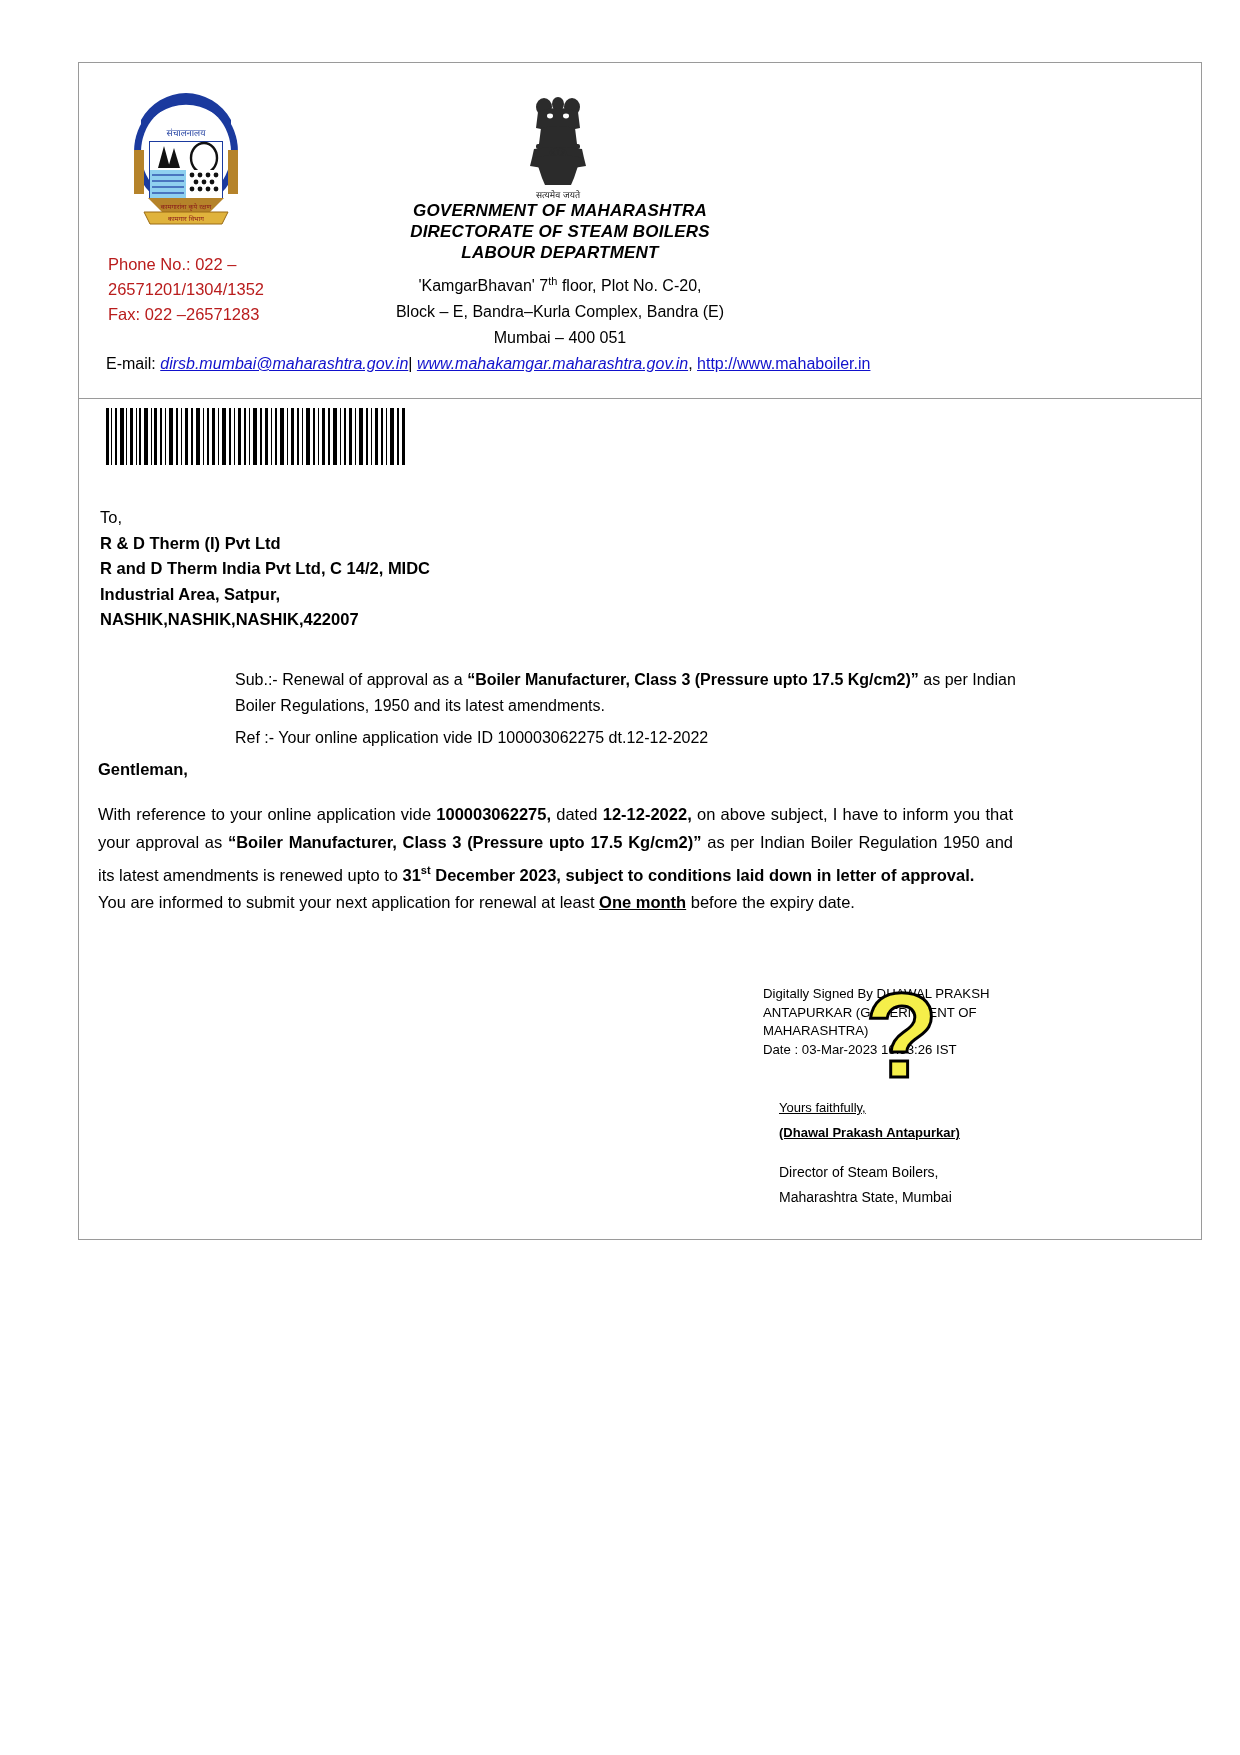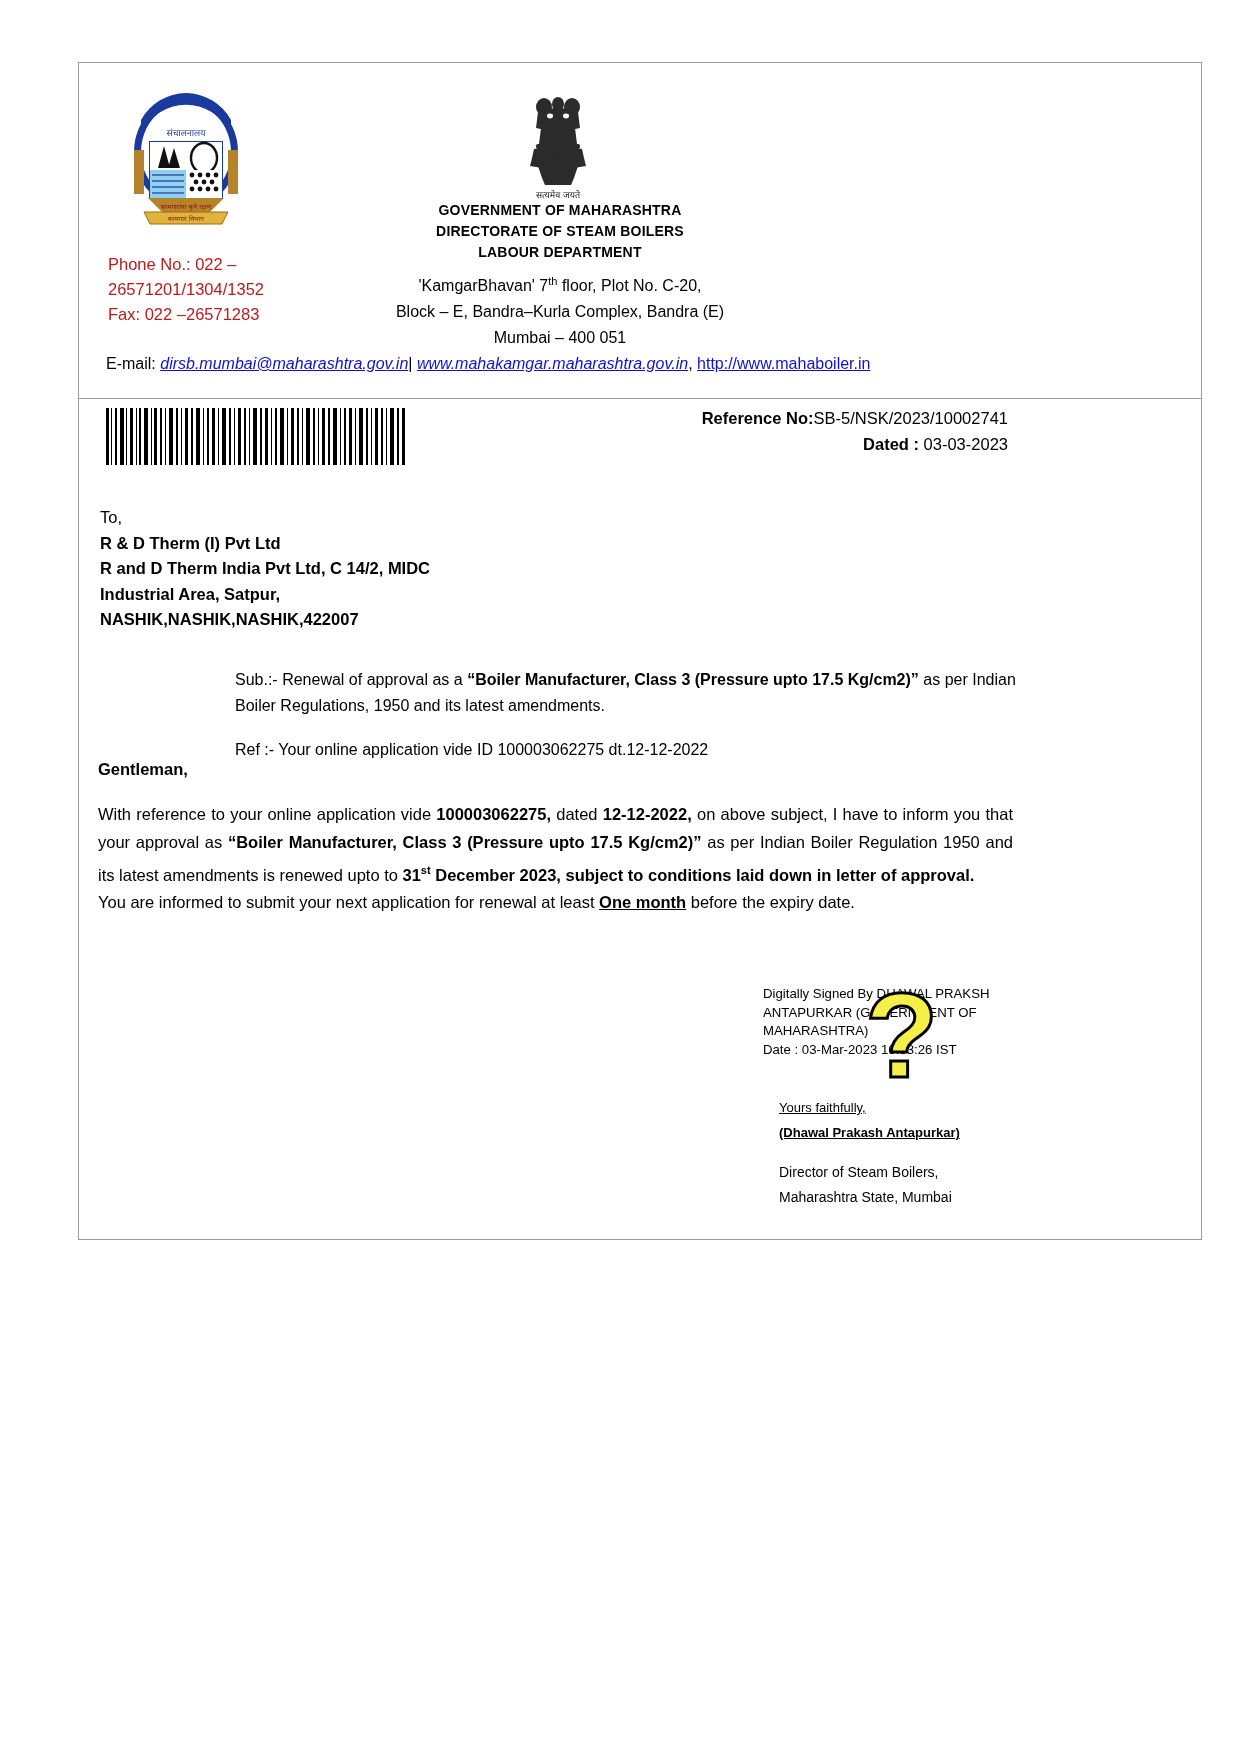--- a/index.html
+++ b/index.html
@@ -78,23 +78,24 @@
     color: #b91c1c;
   }
 
   .gov-title {
     position: absolute;
     left: 330px;
     top: 200px;
     width: 460px;
     text-align: center;
     font-weight: bold;
-    font-size: 14px;
+    font-size: 17px;
     line-height: 21px;
     letter-spacing: 0.2px;
+    font-style: italic;
   }
   .addr-block {
     position: absolute;
     left: 320px;
     top: 268px;
     width: 480px;
     text-align: center;
     font-size: 16px;
     line-height: 26px;
   }
@@ -157,21 +158,20 @@
     line-height: 26px;
   }
   .subject-block .b { font-weight: bold; }
   .ref-sub {
     position: absolute;
     left: 235px;
     top: 725px;
     width: 790px;
     font-size: 16px;
     line-height: 26px;
-    margin-top: 12px;
   }
 
   
   .salutation {
     position: absolute;
     left: 98px;
     top: 760px;
     font-size: 16.5px;
     font-weight: bold;
   }
@@ -407,24 +407,20 @@
         <rect x="271" y="0" width="3" height="57"></rect>
           <rect x="277" y="0" width="2" height="57"></rect>
         <rect x="282" y="0" width="1" height="57"></rect>
           <rect x="286" y="0" width="4" height="57"></rect>
         <rect x="293" y="0" width="2" height="57"></rect>
           <rect x="298" y="0" width="3" height="57"></rect>
       </g>
     </svg>
   </div>
 
-  <div class="ref-block">
-    <div><b>Reference No:</b><span>SB-5/NSK/2023/10002741</span></div>
-    <div><b>Dated : </b><span>03-03-2023</span></div>
-  </div>
 
   <div class="to-block">
     <div class="to-label">To,</div>
     <div class="bold">R &amp; D Therm (I) Pvt Ltd</div>
     <div class="bold">R and D Therm India Pvt Ltd, C 14/2, MIDC</div>
     <div class="bold">Industrial Area, Satpur,</div>
     <div class="bold">NASHIK,NASHIK,NASHIK,422007</div>
   </div>
 
   <div class="subject-block">

